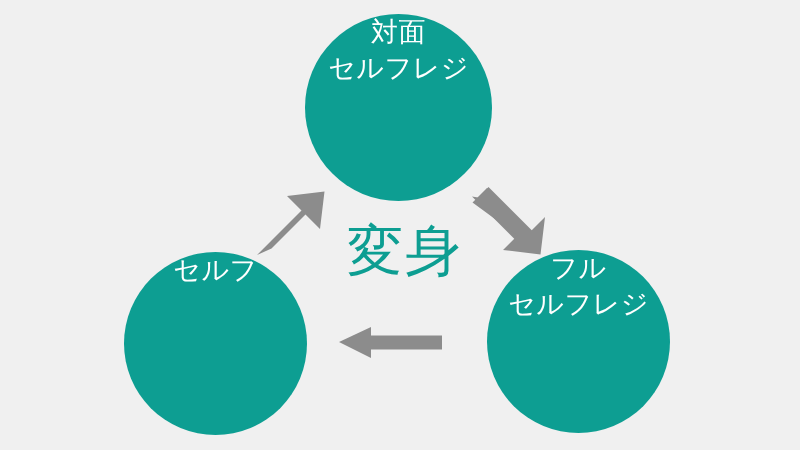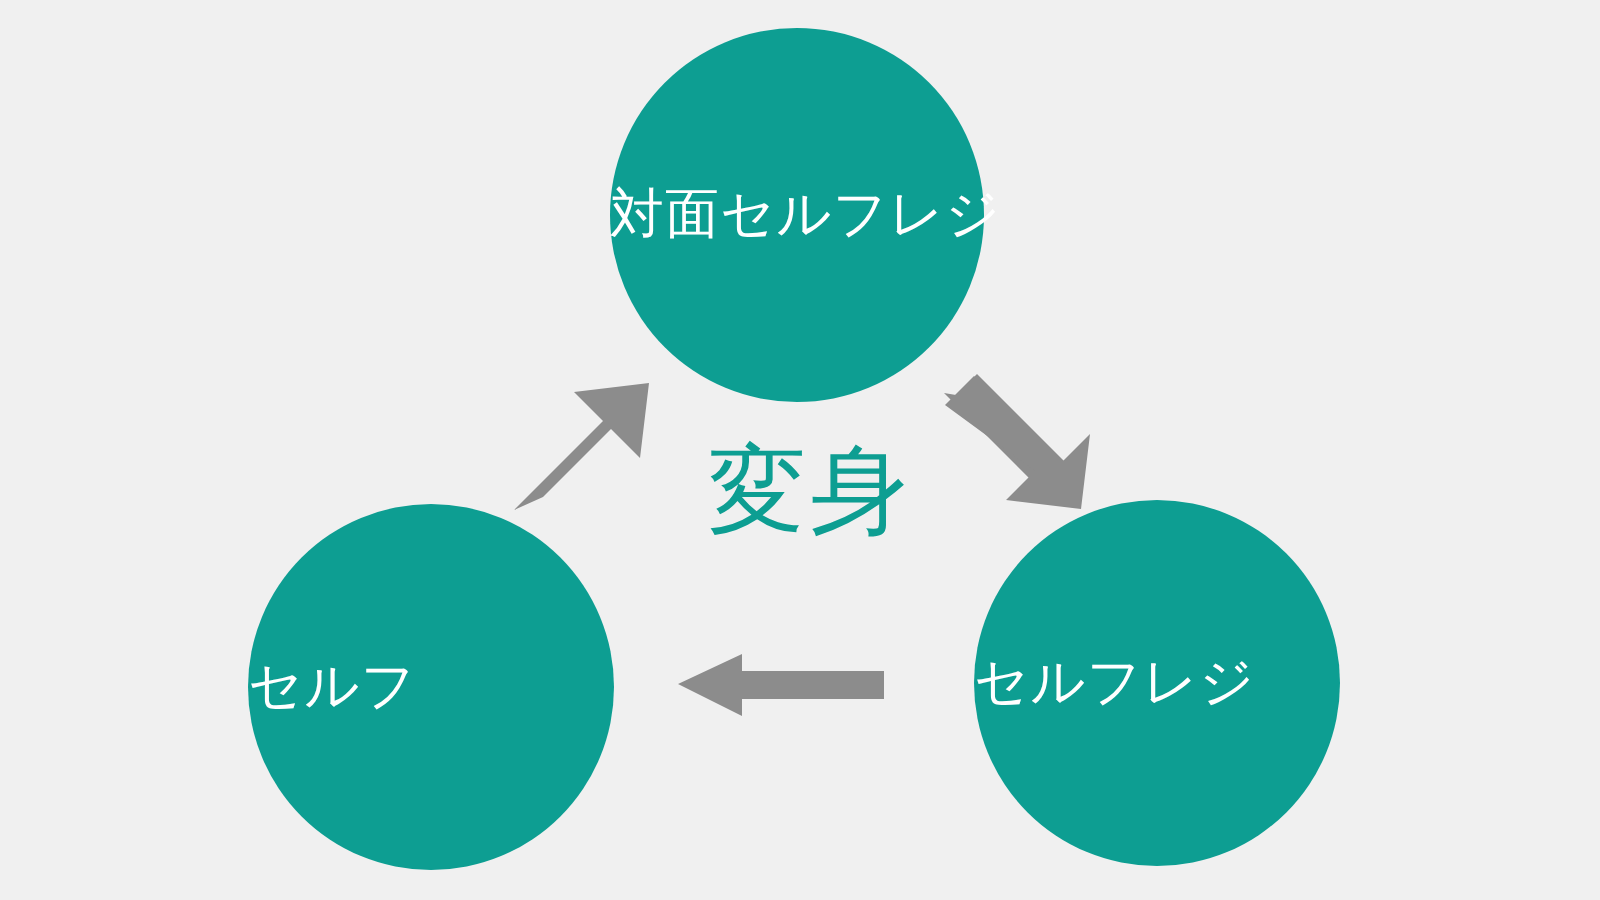--- a/index.html
+++ b/index.html
@@ -25,20 +25,21 @@
     left: 0;
     top: 0;
     width: 800px;
     height: 450px;
   }
   .node-circle {
     position: absolute;
     border-radius: 50%;
     background: #0d9e92;
     display: flex;
+    flex-direction: column;
     align-items: center;
     justify-content: flex-start;
     box-sizing: border-box;
   }
   .node-label-line {
     color: #ffffff;
     font-size: 27px;
     line-height: 1.34;
     letter-spacing: 0.5px;
     white-space: nowrap;
@@ -63,21 +64,21 @@
     width: 183px;
     height: 183px;
   }
   #center-caption {
     position: absolute;
     left: 330px;
     top: 220px;
     width: 150px;
     text-align: center;
     color: #0d9e92;
-    font-size: 49px;
+    font-size: 56px;
     line-height: 1.1;
     letter-spacing: 2px;
     white-space: nowrap;
     font-weight: 400;
   }
 </style>
 </head>
 <body>
 
 <div id="diagram-canvas">
@@ -97,20 +98,21 @@
       <polygon fill="#8c8c8c" points="257.0,255.0 271.5,240.5 301.5,210.5 287.0,196.0 324.5,191.5 320.0,229.0 305.5,214.5 271.5,248.5"></polygon>
     </g>
   </svg>
 
   <div id="node-top" class="node-circle">
     <div class="node-label-line">対面</div>
     <div class="node-label-line">セルフレジ</div>
   </div>
 
   <div id="node-right" class="node-circle">
+    <div class="node-label-line">フル</div>
     <div class="node-label-line">セルフレジ</div>
   </div>
 
   <div id="node-left" class="node-circle">
     <div class="node-label-line">セルフ</div>
   </div>
 
   <div id="center-caption">変身</div>
 
 </div>

